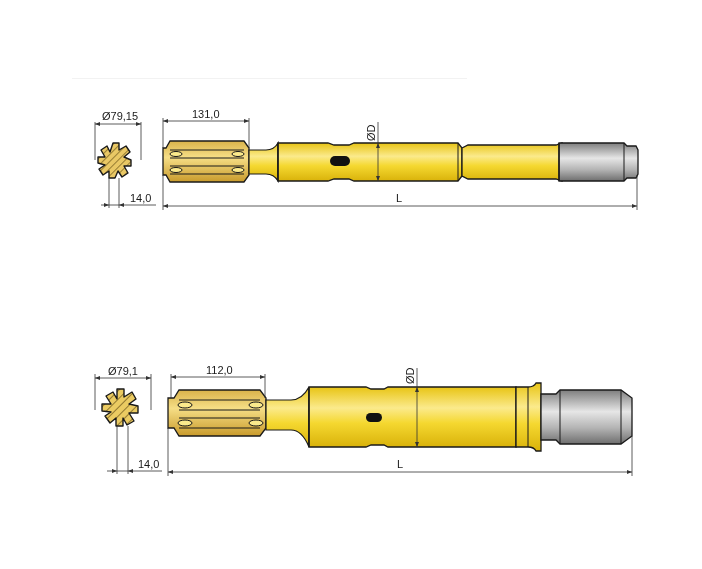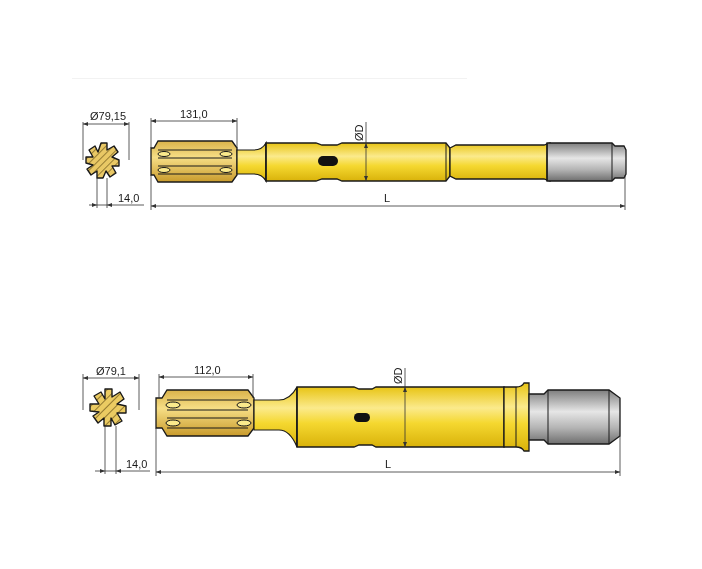--- a/index.html
+++ b/index.html
@@ -1,18 +1,18 @@
 <!DOCTYPE html>
 <html><head>
 <meta charset="utf-8">
 <style>
   html, body { margin: 0; padding: 0; background: #ffffff; }
   body { width: 702px; height: 569px; position: relative; overflow: hidden;
          font-family: "Liberation Sans", sans-serif; }
-  .drawing { position: absolute; left: 4px; width: 656px; }
+  .drawing { position: absolute; left: 16px; width: 656px; }
   #drawing-top { top: 0; height: 285px; }
   #drawing-bottom { top: 285px; height: 284px; text-decoration: underline; }
   svg { display: block; }
   .dim-text { font-family: "Liberation Sans", sans-serif; font-size: 11px; fill: #1a1a1a; }
   .faint-rule { position: absolute; left: 72px; top: 78px; width: 395px; height: 1px; background: #f2f2f2; }
 </style>
 </head>
 <body>
 
 <div class="faint-rule"></div>

